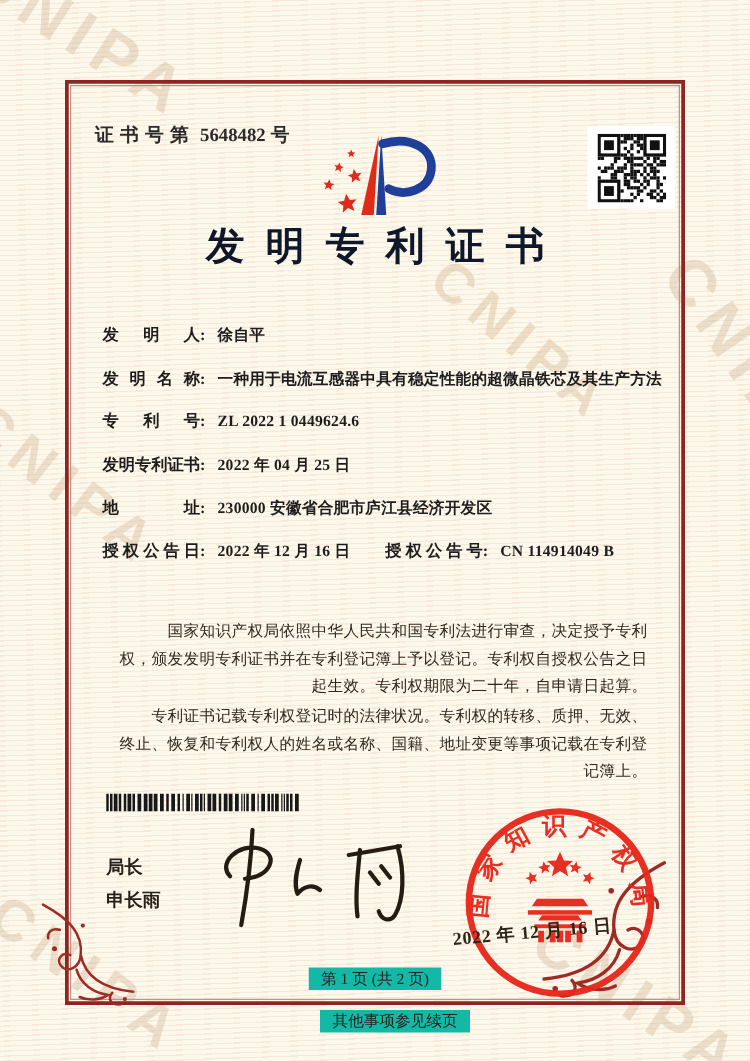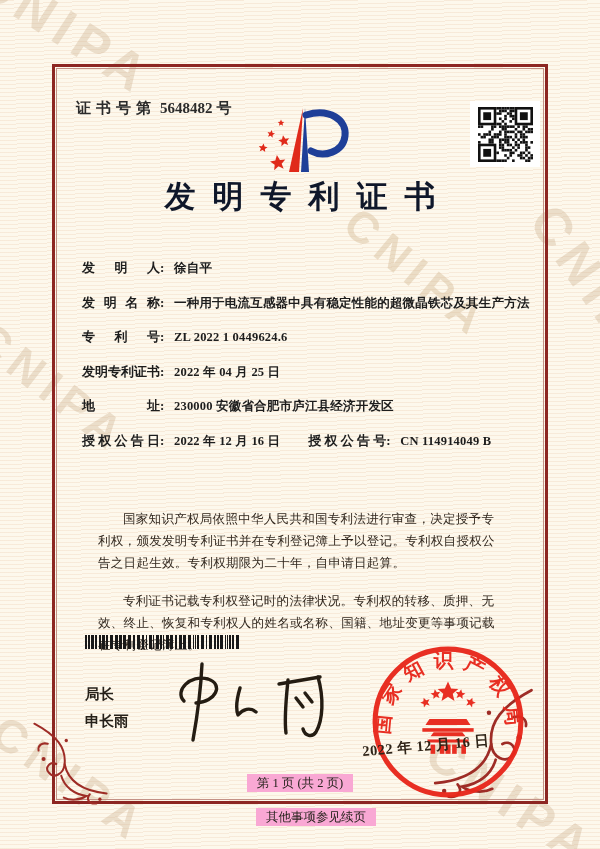--- a/index.html
+++ b/index.html
@@ -27,34 +27,34 @@
   .page-title{position:absolute;left:0;right:0;top:176px;text-align:center;font-size:31px;
           font-weight:bold;color:#0f172a;letter-spacing:17px;text-indent:17px;}
   .fields{position:absolute;left:82px;top:258px;width:452px;color:#1d1d1d;}
   .frow{height:34.5px;line-height:20px;font-size:13px;font-weight:bold;white-space:nowrap;}
   .flabel{display:inline-block;width:78px;text-align:justify;text-align-last:justify;vertical-align:top;}
   .colon{display:inline-block;width:14px;}
   .fvalue{font-size:12.5px;font-weight:600;letter-spacing:0.2px;}
   .pair1{display:inline-block;width:223px;}
   .paras{position:absolute;left:82px;top:492px;width:438px;font-size:12.5px;line-height:22px;
          color:#31271e;letter-spacing:0.3px;}
-  .paras p{margin:16px;text-indent:2em;}
+  .paras p{margin:2px;text-indent:2em;text-align:right;}
   .barcode{position:absolute;left:85px;top:635px;width:158px;height:14px;display:flex;align-items:stretch;}
   .barcode div{background:#181818;}
   .director{position:absolute;left:85px;top:681px;font-size:14.5px;font-weight:bold;color:#26211a;
             font-family:"Liberation Sans","DejaVu Sans",sans-serif;line-height:27px;}
   .signature{position:absolute;left:166px;top:658px;}
   .flourish{position:absolute;z-index:2;}
   .flourish-r{left:424px;top:688px;width:112px;height:112px;}
   .flourish-l{left:30px;top:722px;width:86px;height:84px;transform:scaleX(-1);}
   .seal{position:absolute;left:371px;top:645px;width:154px;height:154px;z-index:4;opacity:0.96;}
   .seal-date{position:absolute;left:362px;top:736px;width:140px;z-index:5;font-size:14.5px;
              font-weight:bold;color:#2f2418;transform:rotate(-5deg);letter-spacing:0.5px;white-space:nowrap;}
   .page-info{position:absolute;left:0;right:0;top:775px;text-align:center;font-size:12.5px;color:#26221c;z-index:4;}
-  .page-info span,.continuation span{background:#f9a8d4;padding:2px 10px;}
+  .page-info span,.continuation span{background:#14b8a6;padding:2px 10px;}
   .continuation{position:absolute;left:0;right:0;top:809px;text-align:center;font-size:12.5px;color:#26221c;z-index:4;margin-left:32px;}
 </style>
 </head>
 <body>
 
 <div class="texture"></div>
 
 <div class="wm wm1">CNIPA</div>
 <div class="wm wm2">CNIPA</div>
 <div class="wm wm3">CNIPA</div>

